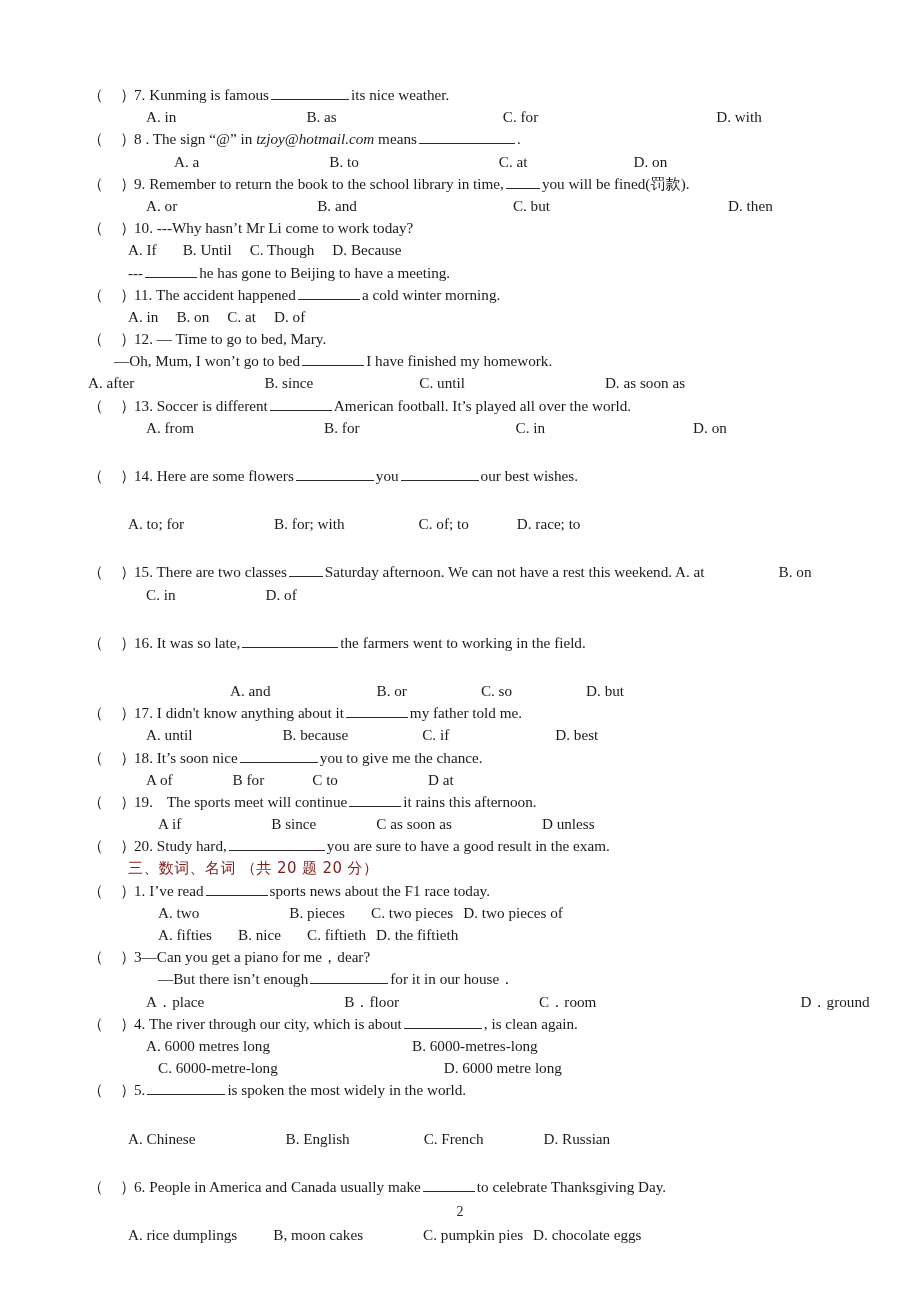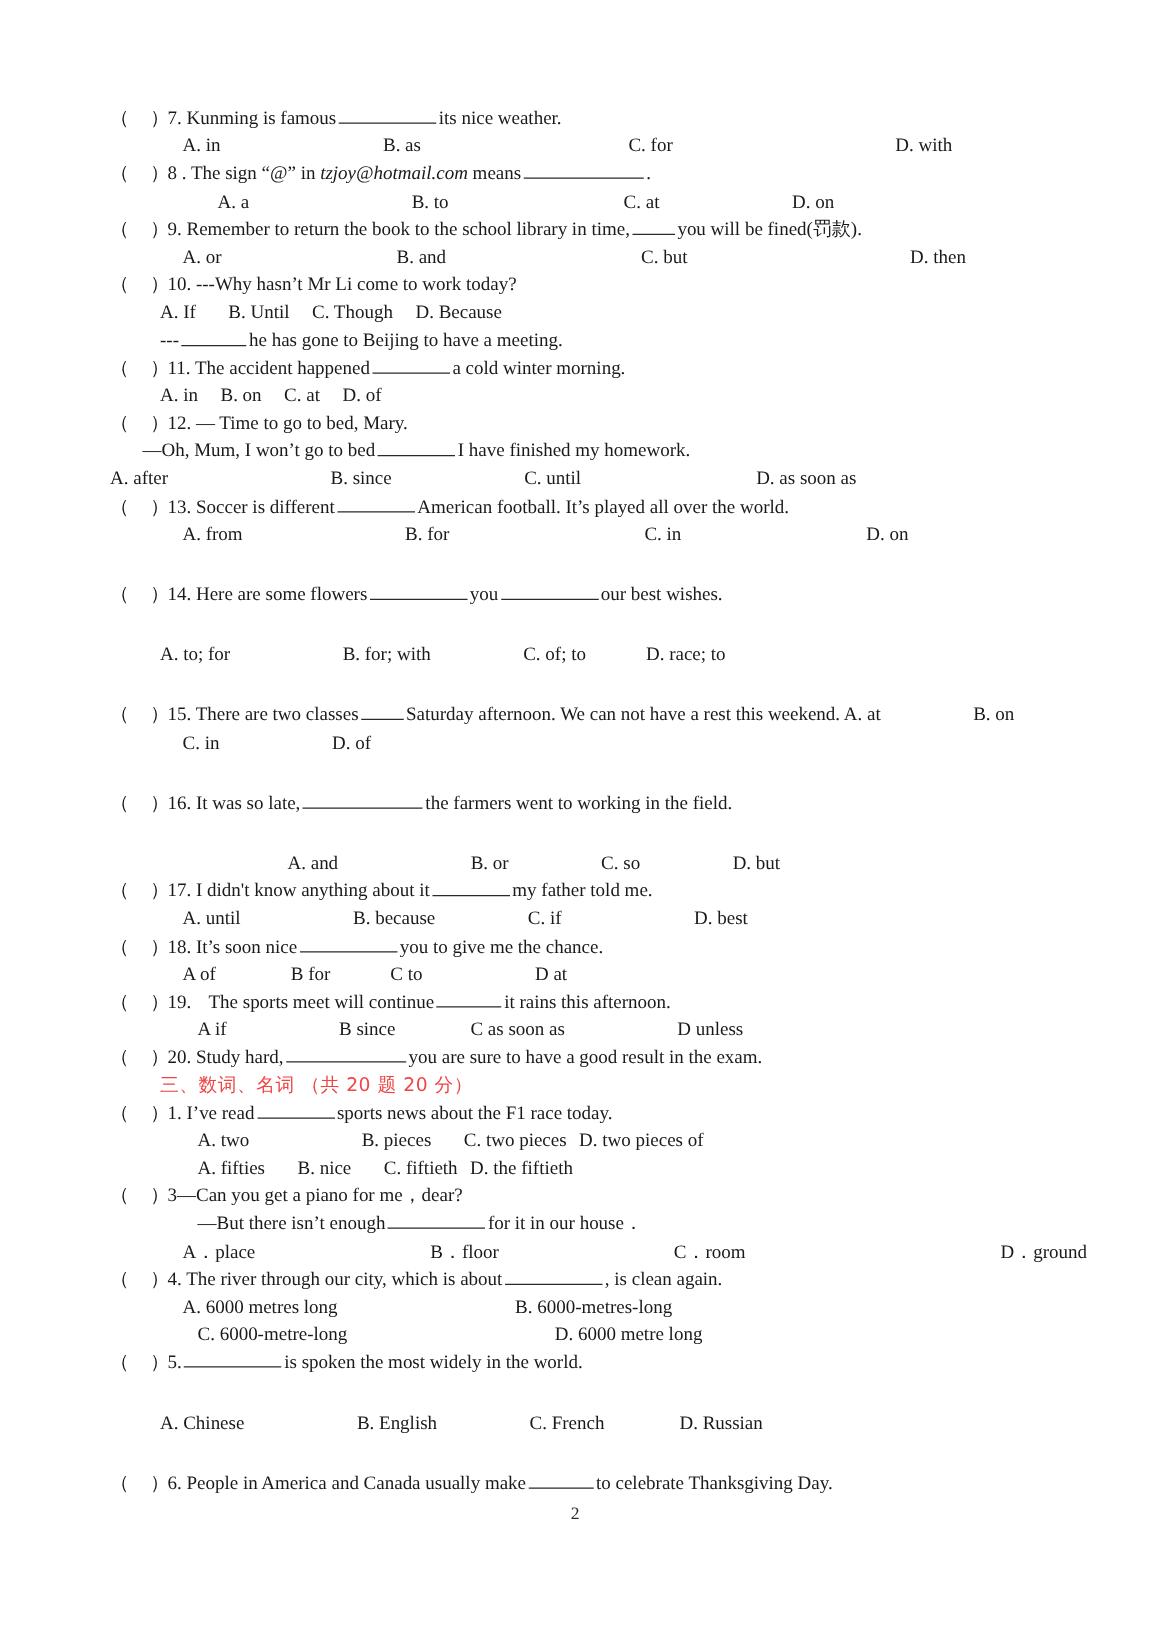--- a/index.html
+++ b/index.html
@@ -59,21 +59,21 @@
     height: 0.82em;
     margin: 0 2px;
   }
   .b-sm  { width: 34px; }
   .b-md  { width: 52px; }
   .b-lg  { width: 62px; }
   .b-xl  { width: 78px; }
   .b-xxl { width: 96px; }
   .ital { font-style: italic; }
   .section-head {
-    color: #ef4444;
+    color: #7f1d1d;
     font-family: "DejaVu Sans", "Liberation Sans", sans-serif;
     font-size: 15px;
     letter-spacing: 0.4px;
     white-space: nowrap;
   }
   .pagenum {
     position: absolute;
     left: 0;
     top: 1204px;
     width: 920px;
@@ -313,20 +313,23 @@
     </div>
 
     <span class="gap"></span>
 
     <div class="q">
       <div class="qline lh-row">
         <span class="marker"><span class="p1">（</span><span>）</span></span><span>6.</span>
         <span>People in America and Canada usually make</span><span class="blank b-md"></span><span>to celebrate Thanksgiving Day.</span>
       </div>
       <span class="gap"></span>
+      <div class="qline opts lh-row">
+        <span class="indent-4"></span><span>A. rice dumplings</span><span class="sp-5"></span><span>B, moon cakes</span><span class="sp-7"></span><span>C. pumpkin pies</span><span class="sp-2"></span><span>D. chocolate eggs</span>
+      </div>
     </div>
 
     <span class="gap"></span>
 
   </div>
 
   <div class="pagenum">2</div>
 </div>
 
 </body></html>

